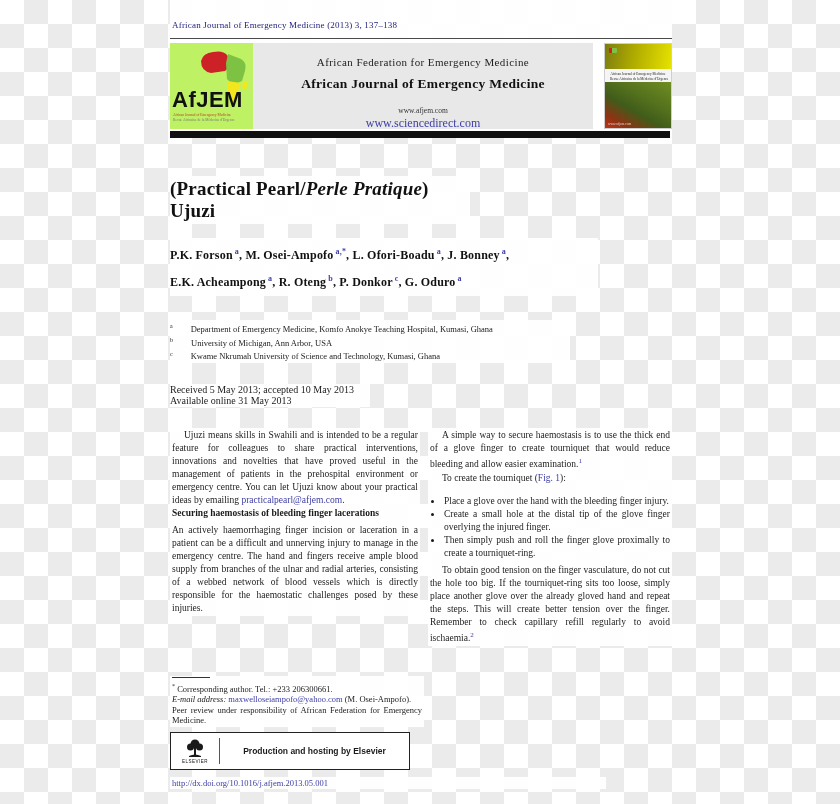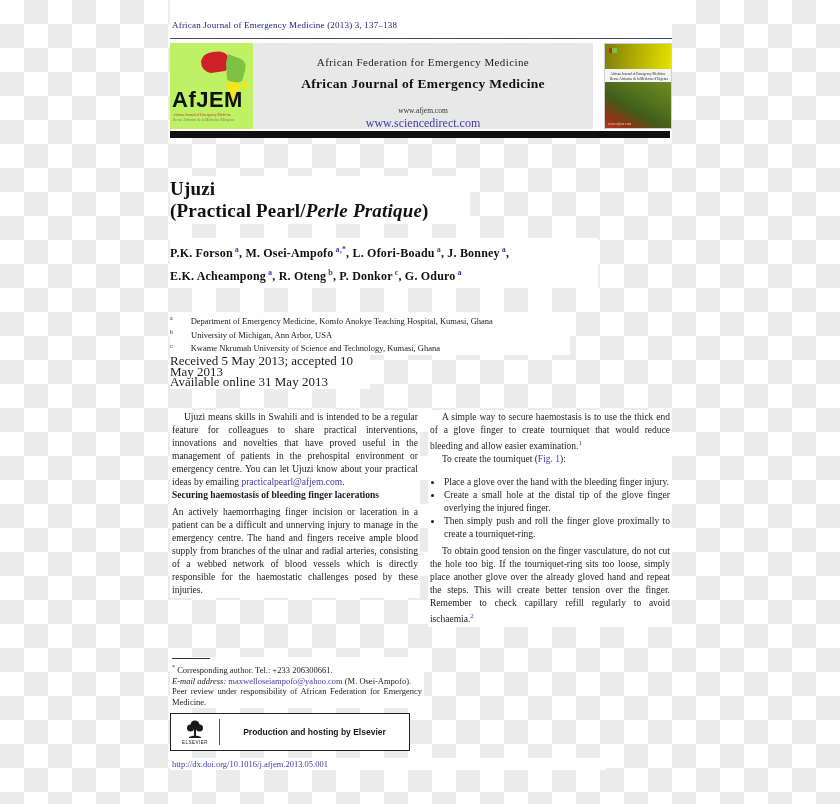--- a/index.html
+++ b/index.html
@@ -42,28 +42,28 @@
   .cover-band div{font-size:4px;line-height:5px;transform:scale(.85);white-space:nowrap;}
   .cover-band div:first-child{margin-top:2px;}
   .cover-bot{flex:1;background:linear-gradient(210deg,#6f8d22 0%,#53701d 38%,#405c1a 60%,#8f3313 84%,#c03318 100%);position:relative;}
   .cover-foot{position:absolute;left:3px;bottom:2px;font-size:3.5px;color:#ddd;}
   .black-bar{height:7px;background:#101010;margin-top:2px;width:500px;}
 
   
   .title-block{margin-top:38px;width:300px;padding:2px 0;}
   .title-block h1{margin:0;font-size:19px;line-height:22px;font-weight:bold;color:#111;letter-spacing:.2px;}
   .title-block .it{font-style:italic;}
-  .authors{margin-top:14px;width:428px;font-size:12px;font-weight:bold;line-height:19px;padding:2px 0;color:#111;letter-spacing:.2px;}
+  .authors{margin-top:14px;width:428px;font-size:12px;font-weight:bold;line-height:24px;padding:2px 0;color:#111;letter-spacing:.2px;}
   .authors sup{color:#3d3da6;font-size:8px;margin-left:2px;}
 
   
   .affils{margin-top:24px;width:400px;font-size:8.5px;line-height:11px;padding:1px 0;}
   .affils .aff{margin-left:16px;}
   .affils sup{font-size:6px;margin-right:2px;}
-  .dates{margin-top:0;width:200px;font-size:13px;line-height:10.5px;padding:1px 0;}
+  .dates{margin-top:21px;width:200px;font-size:10px;line-height:10.5px;padding:1px 0;}
 
   
   .columns{margin-top:21px;display:flex;gap:8px;align-items:flex-start;}
   .col{font-size:9.5px;line-height:13px;text-align:justify;padding:1px 2px;}
   .col-left{width:248px;}
   .col-right{width:242px;}
   .col p{margin:0;}
   .col p.ind{text-indent:12px;}
   .col .gap{margin-top:4px;}
   .sec-head{font-weight:bold;margin:12px 0 0 0;font-size:9.5px;}
@@ -123,22 +123,22 @@
           </div>
           <div class="cover-bot">
             <div class="cover-foot">www.afjem.com</div>
           </div>
         </div>
       </div>
       <div class="black-bar"></div>
     </div>
 
     <div class="title-block wb">
+      <h1><span>(Practical Pearl/</span><span class="it">Perle Pratique</span><span>)</span></h1>
       <h1><span>Ujuzi</span></h1>
-      <h1><span>(Practical Pearl/</span><span class="it">Perle Pratique</span><span>)</span></h1>
     </div>
 
     <div class="authors wb">
       <span><span>P.K. Forson</span><sup>a</sup><span>, </span></span><span><span>M. Osei-Ampofo</span><sup>a,*</sup><span>, </span></span><span><span>L. Ofori-Boadu</span><sup>a</sup><span>, </span></span><span><span>J. Bonney</span><sup>a</sup><span>,</span></span><br>
       <span><span>E.K. Acheampong</span><sup>a</sup><span>, </span></span><span><span>R. Oteng</span><sup>b</sup><span>, </span></span><span><span>P. Donkor</span><sup>c</sup><span>, </span></span><span><span>G. Oduro</span><sup>a</sup><span></span></span>
     </div>
 
     <div class="affils wb">
       <div><sup>a</sup><span class="aff">Department of Emergency Medicine, Komfo Anokye Teaching Hospital, Kumasi, Ghana</span></div>
       <div><sup>b</sup><span class="aff">University of Michigan, Ann Arbor, USA</span></div>

